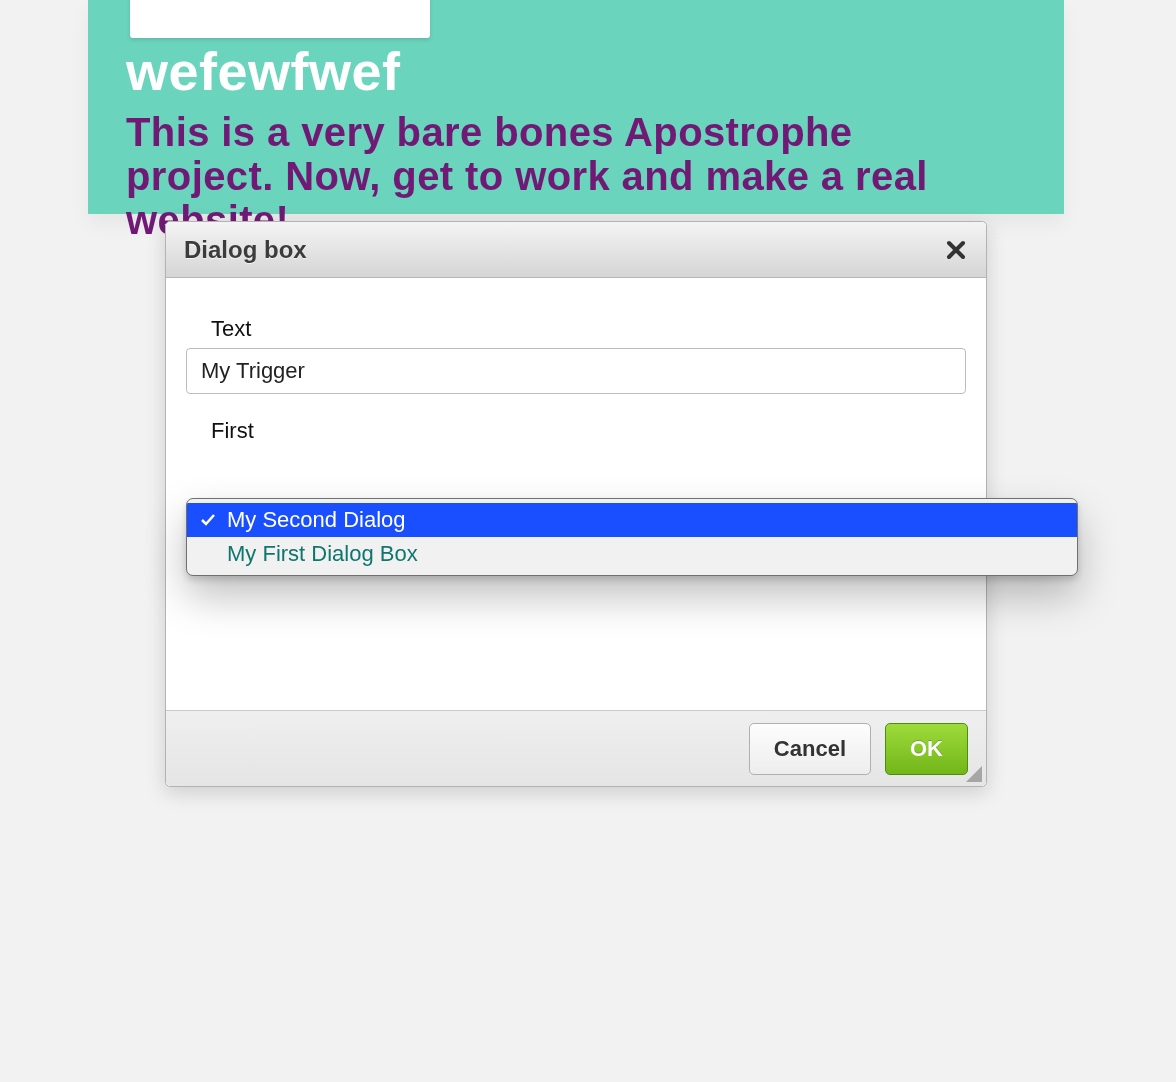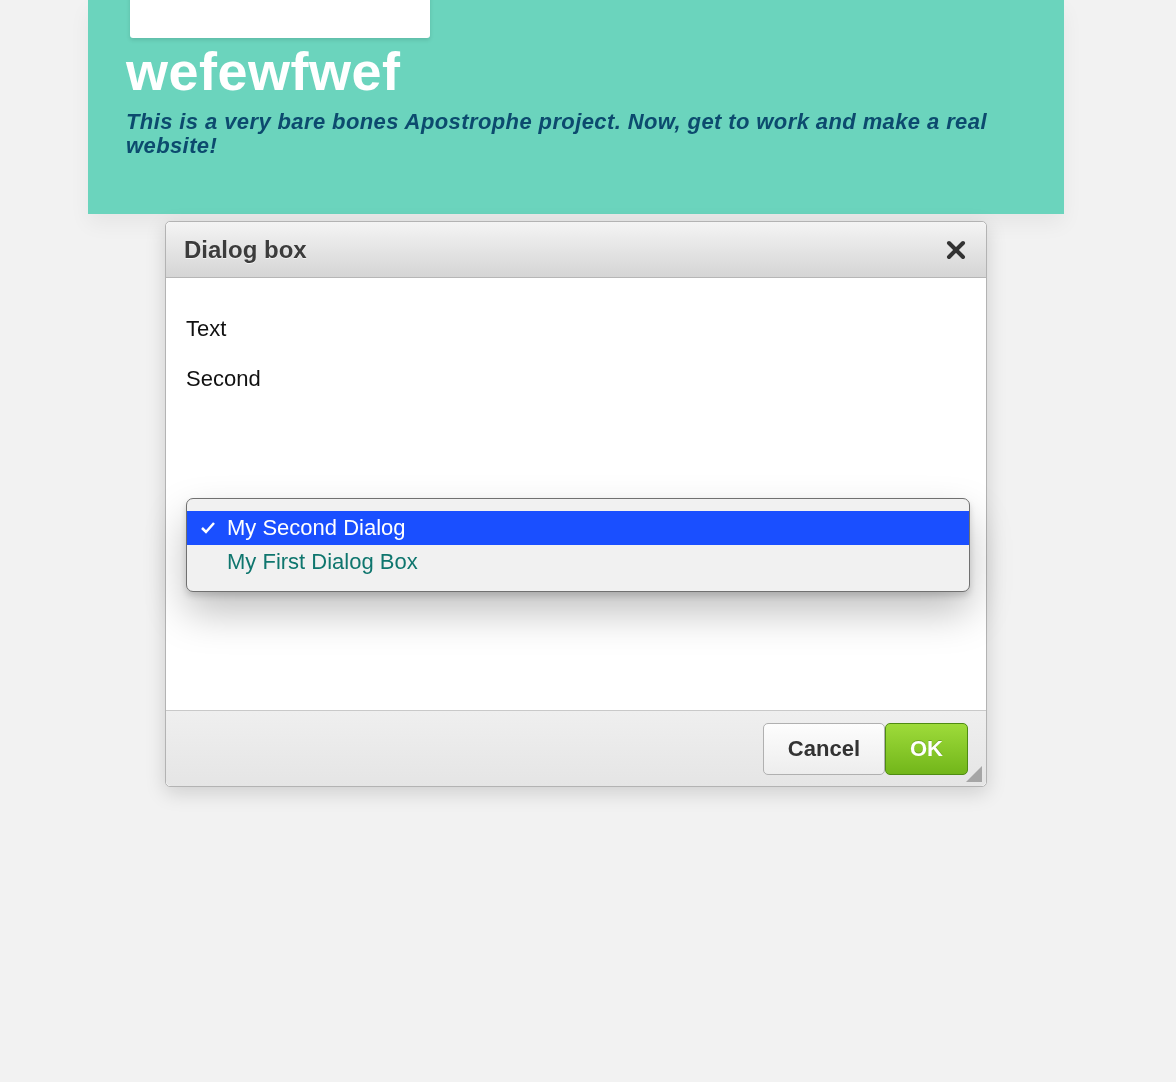--- a/index.html
+++ b/index.html
@@ -45,26 +45,25 @@
     color: #ffffff;
     font-size: 54px;
     font-weight: 700;
     letter-spacing: 0.5px;
   }
   .hero-sub {
     position: absolute;
     left: 126px;
     top: 110px;
     width: 880px;
-    color: #0c4a6e;
-    font-size: 22px;
+    color: #701a75;
+    font-size: 40px;
     font-weight: 600;
     line-height: 1.1;
     letter-spacing: 0.4px;
-    font-style: italic;
   }
 
   
   .dialog {
     position: absolute;
     left: 165px;
     top: 221px;
     width: 822px;
     height: 566px;
     background: #ffffff;
@@ -99,45 +98,46 @@
   .dialog-body {
     flex: 1;
     padding: 38px 20px 10px 20px;
     position: relative;
   }
   .form-label {
     font-size: 22px;
     color: #111;
     margin-bottom: 6px;
     display: block;
+    margin-left: 25px;
   }
   .form-input {
     width: 780px;
     height: 46px;
     border: 1px solid #bdbdbd;
     border-radius: 4px;
     background: #fff;
     font-size: 22px;
     padding: 0 14px;
     color: #222;
     outline: none;
   }
   .form-group { margin-bottom: 24px; }
 
   
   .dropdown {
     position: absolute;
     left: 20px;
     top: 220px;
-    width: 784px;
+    width: 892px;
     background: #f1f1f1;
     border: 1px solid #707070;
     border-radius: 7px;
     box-shadow: 0 20px 40px rgba(0,0,0,0.25), 0 4px 6px rgba(0,0,0,0.15);
-    padding: 12px 0;
+    padding: 4px 0;
     overflow: hidden;
     text-align: center;
   }
   .dropdown-item {
     height: 34px;
     padding: 0 14px 0 40px;
     display: flex;
     align-items: center;
     font-size: 22px;
     color: #0f766e;
@@ -157,20 +157,21 @@
 
   .dialog-footer {
     height: 76px;
     border-top: 1px solid #c9c9c9;
     background: linear-gradient(#efefef, #e5e5e5);
     border-radius: 0 0 5px 5px;
     display: flex;
     justify-content: flex-end;
     align-items: center;
     padding: 0 18px;
+    gap: 14px;
     position: relative;
   }
   .btn {
     height: 52px;
     padding: 0 24px;
     border-radius: 5px;
     font-size: 22px;
     font-weight: 700;
     display: flex;
     align-items: center;
@@ -221,24 +222,25 @@
       <svg width="20" height="20" viewBox="0 0 20 20">
         <line x1="3" y1="3" x2="17" y2="17" stroke="#333" stroke-width="4" stroke-linecap="round"></line>
         <line x1="17" y1="3" x2="3" y2="17" stroke="#333" stroke-width="4" stroke-linecap="round"></line>
       </svg>
     </span>
   </div>
 
   <div class="dialog-body">
     <div class="form-group">
       <label class="form-label">Text</label>
+      <input class="form-input" type="text" value="My Trigger" style="">
     </div>
 
     <div class="form-group">
-      <label class="form-label">Second</label>
+      <label class="form-label">First</label>
     </div>
 
     <div class="dropdown">
       <div class="dropdown-item selected">
         <span class="check">
           <svg width="16" height="16" viewBox="0 0 16 16">
               <polyline points="2,8 6,12 14,3" fill="none" stroke="#fff" stroke-width="2.5"></polyline>
             </svg>
         </span>
         <span>My Second Dialog</span>

